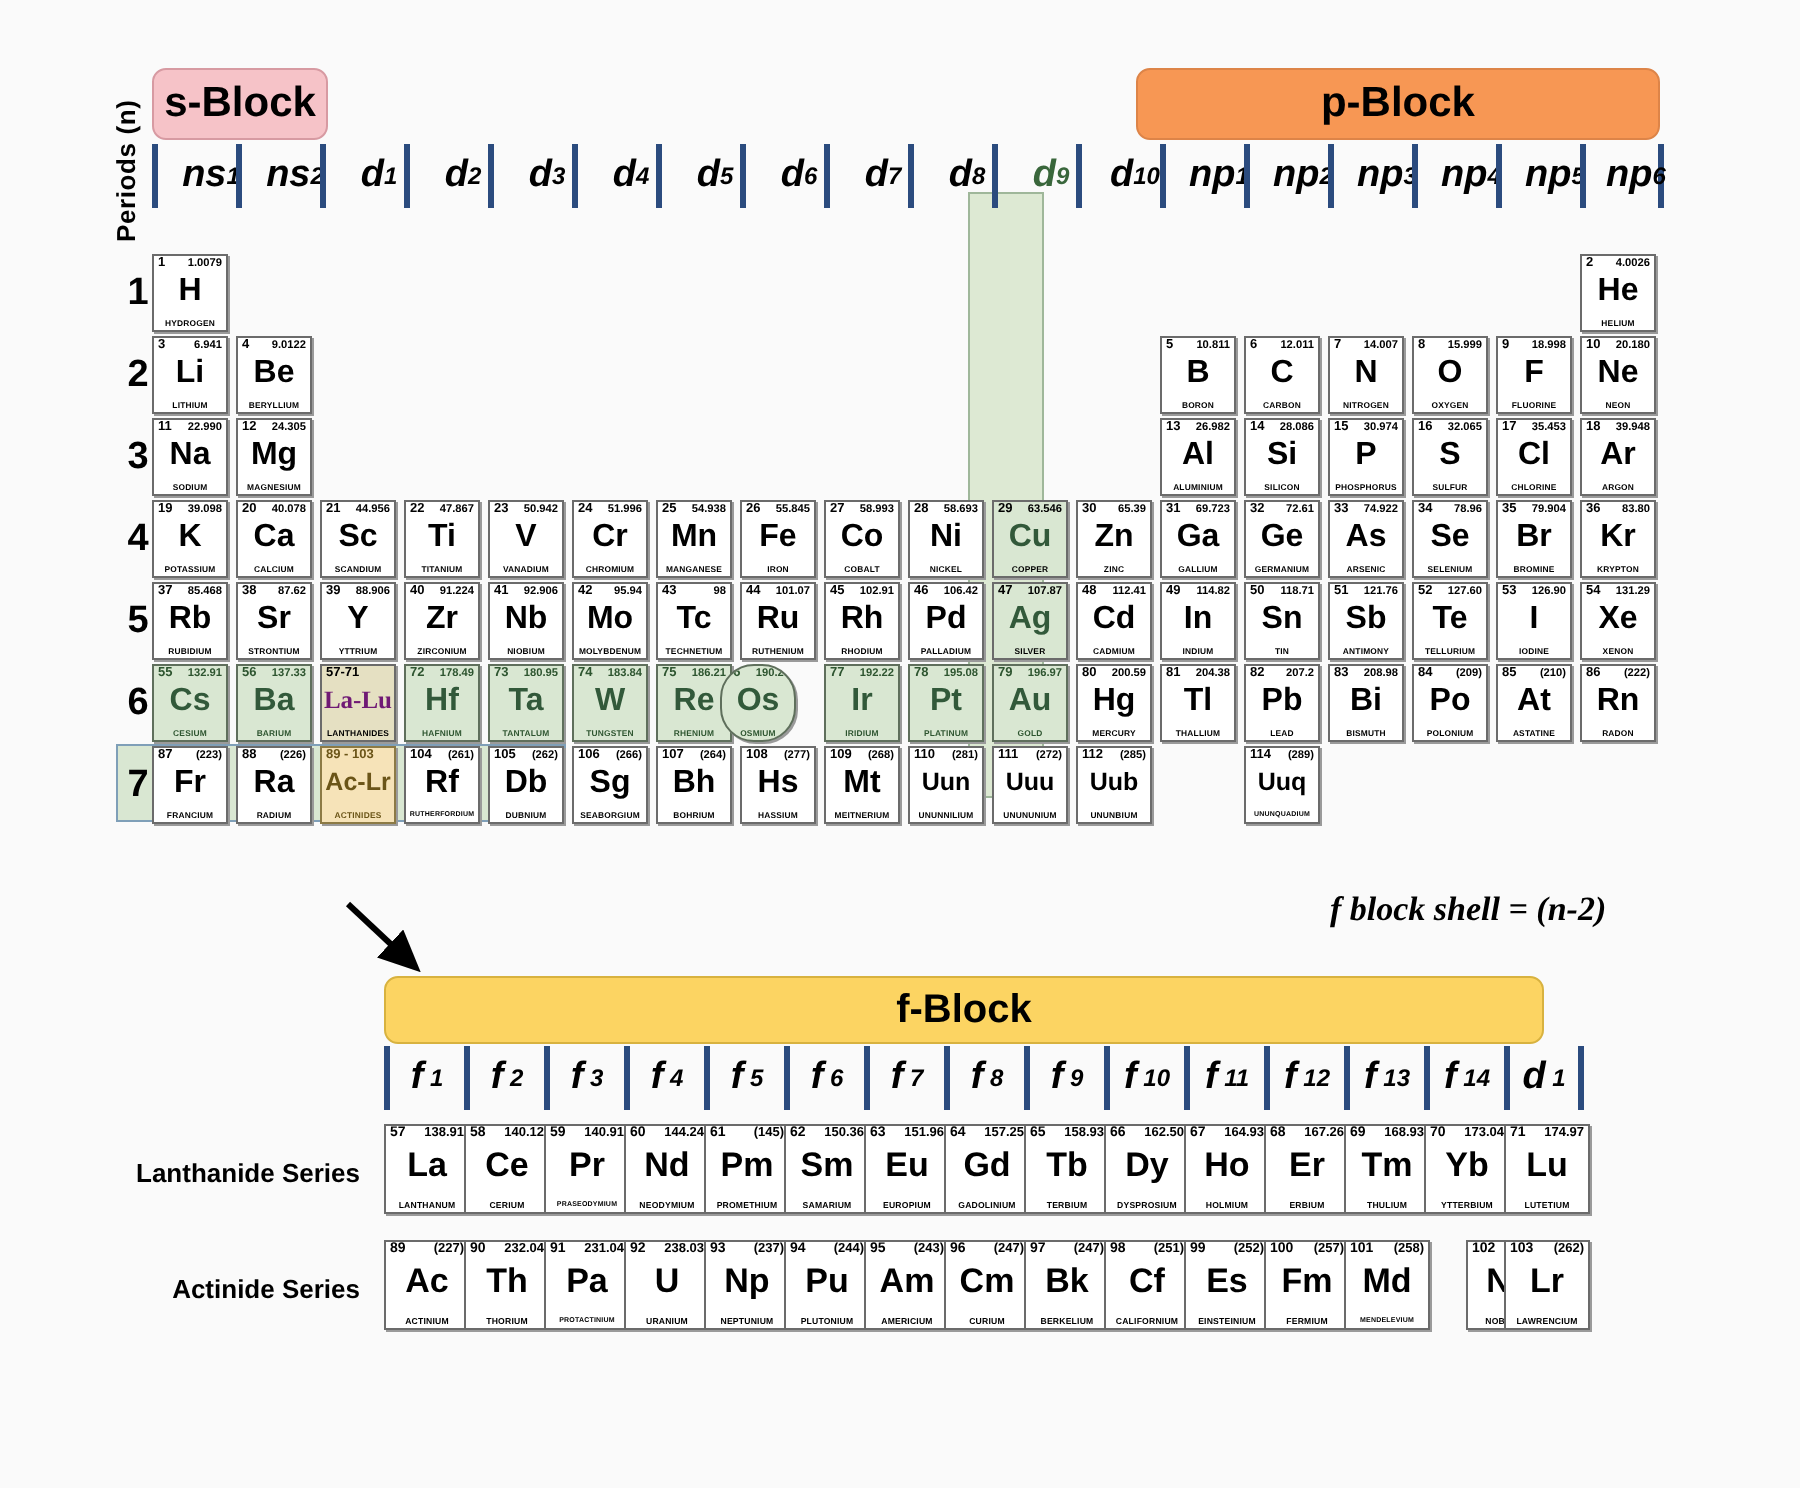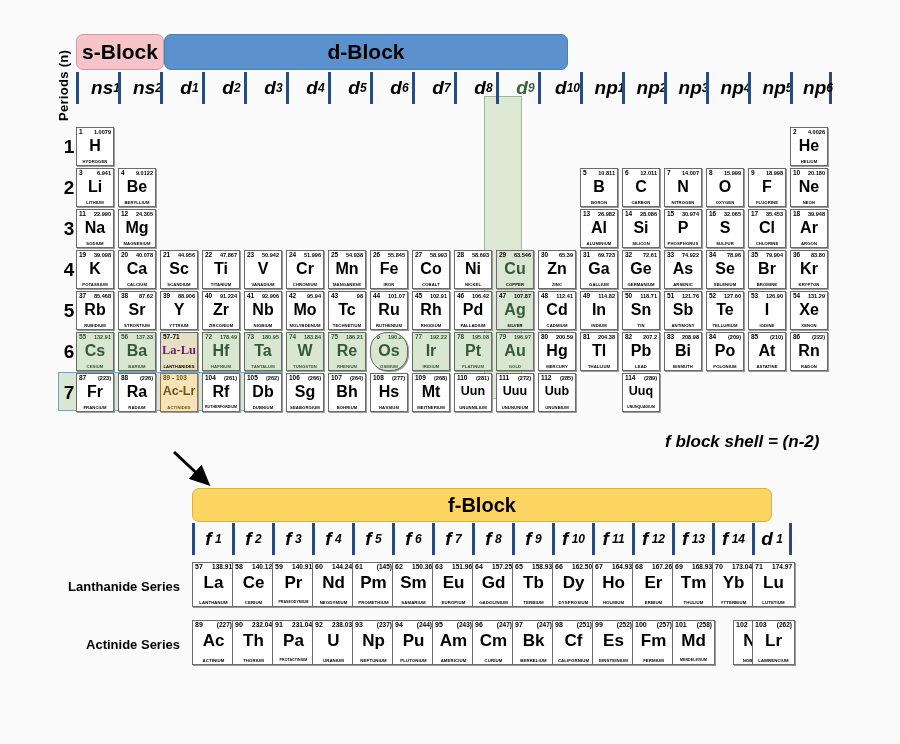--- a/index.html
+++ b/index.html
@@ -62,21 +62,21 @@
   }
   .forb.endcap { border-right:3px solid #2b4b7e; }
   .forb sup { font-size:12px; }
 
   
   .annot {
     position:absolute; font-size:17px; font-weight:bold; font-style:italic;
     white-space:nowrap;
   }
   #annot-d { left:250px; top:131px; }
-  #annot-f { left:665px; top:432px; }
+  #annot-f { left:665px; top:445px;font-family:Liberation Serif, serif; }
 
   
   .periodnum {
     position:absolute; width:22px; text-align:center;
     font-size:19px; font-weight:bold;
   }
 
   
   #p6-highlight {
     position:absolute; left:58px; top:372px; width:225px; height:39px;
@@ -151,22 +151,22 @@
 
   <div id="p6-highlight"></div>
 
   <div class="periods-label">
     <span>Periods (n)</span>
   </div>
 
   <div class="blockbar" id="sblock">
       <span>s-Block</span>
     </div>
-  <div class="blockbar" id="dblock">
-      <span>d-Block</span>
+  <div class="blockbar" id="pblock">
+      <span>p-Block</span>
     </div>
   <div class="blockbar" id="fblockbar">
       <span>f-Block</span>
     </div>
 
   <div class="orbrow" id="orbrow">
       <div class="orb" style="left: 76px; width: 42px;">ns<sup>1</sup></div>
       <div class="orb" style="left: 118px; width: 42px;">ns<sup>2</sup></div>
       <div class="orb" style="left: 160px; width: 42px;">d<sup>1</sup></div>
       <div class="orb" style="left: 202px; width: 42px;">d<sup>2</sup></div>
@@ -575,21 +575,21 @@
         <span class="mass">183.84</span>
         <span class="sym">W</span>
         <span class="nm">TUNGSTEN</span>
       </div>
       <div class="cell green" style="left: 328px; top: 332px;">
         <span class="znum">75</span>
         <span class="mass">186.21</span>
         <span class="sym">Re</span>
         <span class="nm">RHENIUM</span>
       </div>
-      <div class="cell green" style="left: 370px; top: 332px; border-radius: 17px;">
+      <div class="cell green" style="left: 360px; top: 332px; border-radius: 17px;">
         <span class="znum">76</span>
         <span class="mass">190.23</span>
         <span class="sym">Os</span>
         <span class="nm">OSMIUM</span>
       </div>
       <div class="cell green" style="left: 412px; top: 332px;">
         <span class="znum">77</span>
         <span class="mass">192.22</span>
         <span class="sym">Ir</span>
         <span class="nm">IRIDIUM</span>

